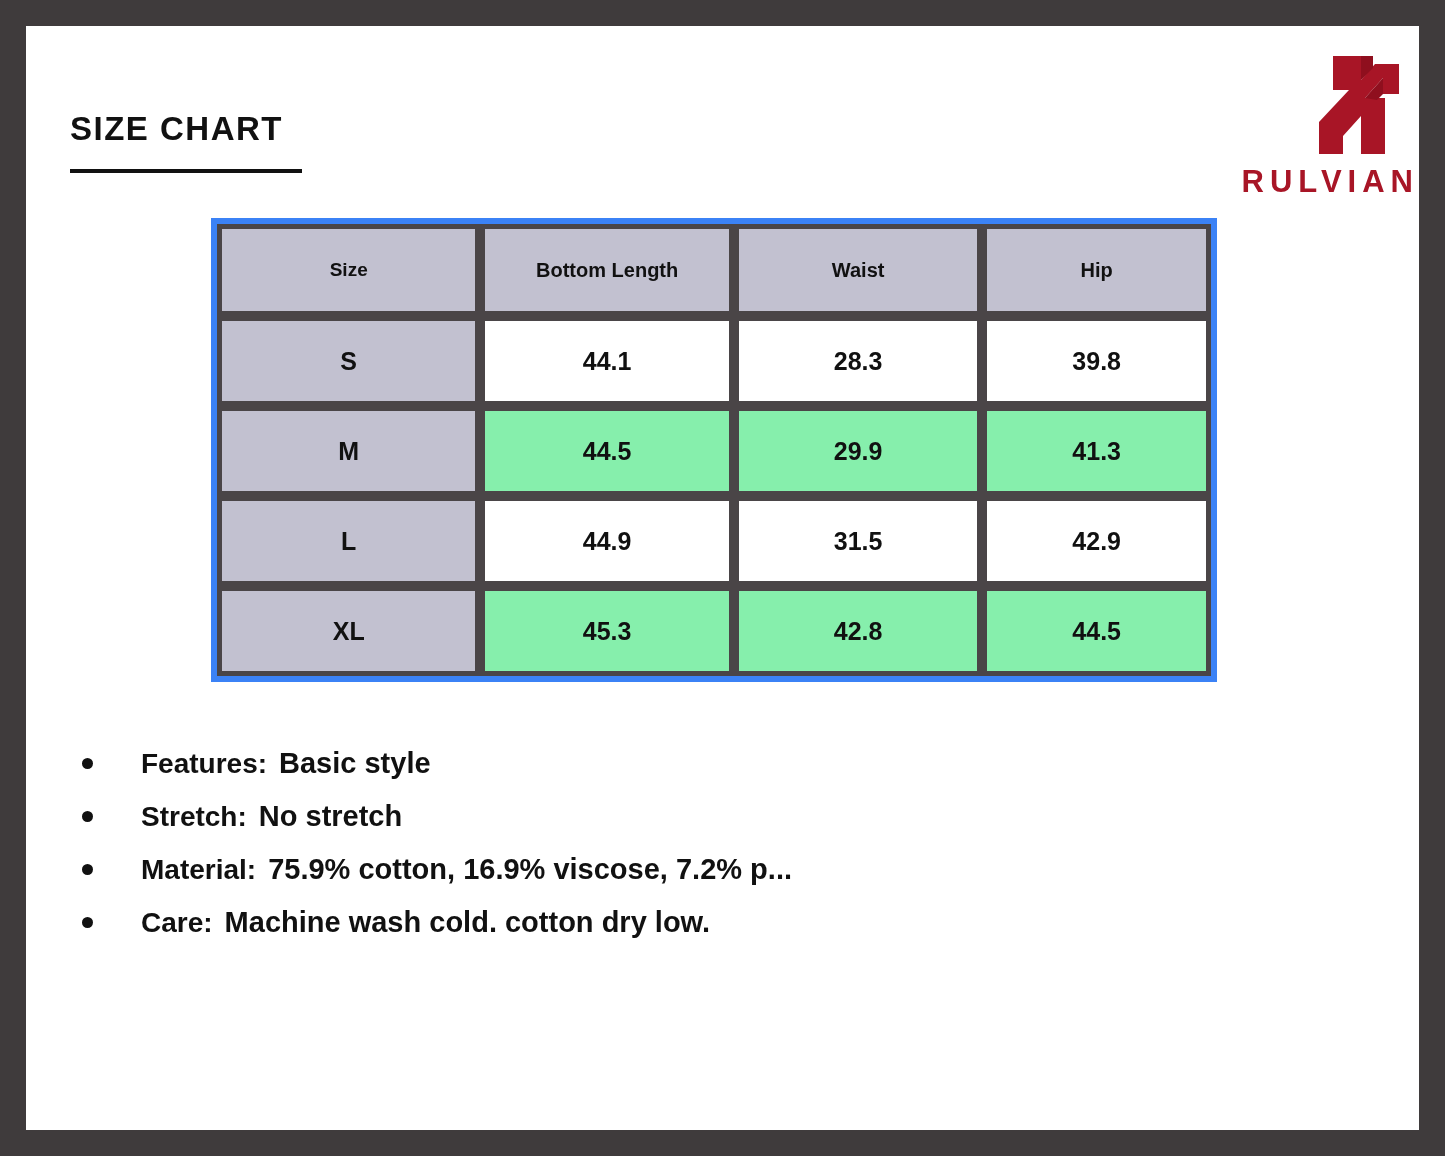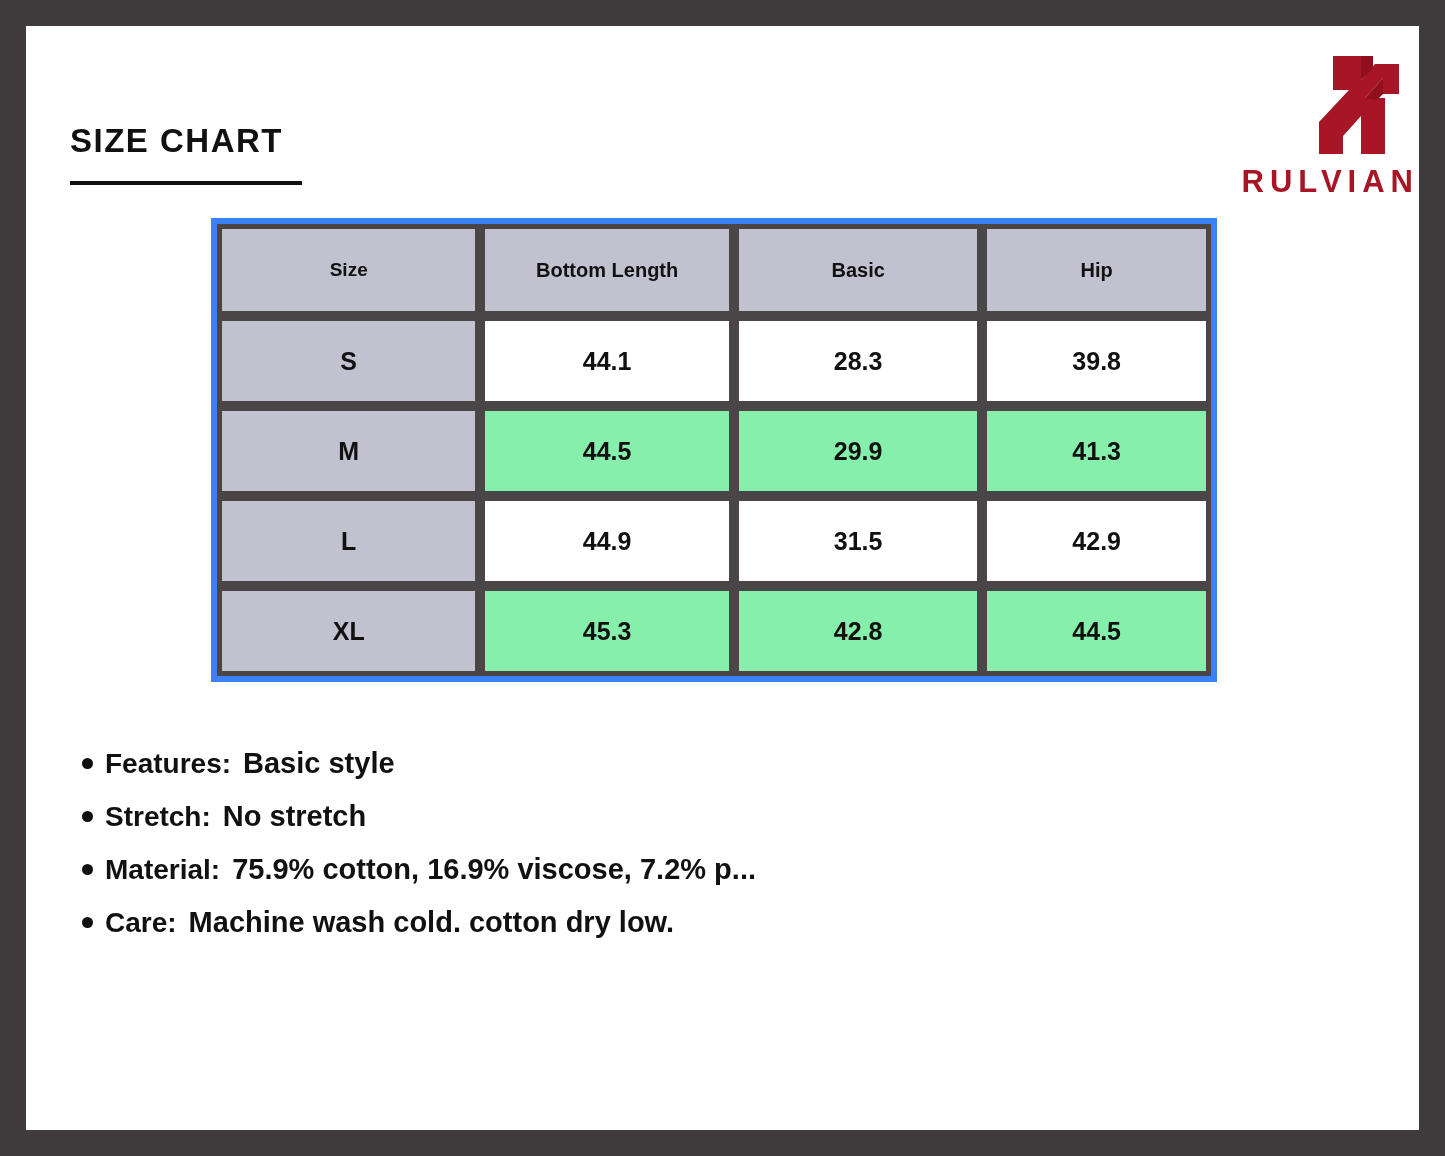--- a/index.html
+++ b/index.html
@@ -34,21 +34,21 @@
 
   
   .header {
     position: relative;
     height: 185px;
   }
 
   .title-block {
     position: absolute;
     left: 44px;
-    top: 98px;
+    top: 86px;
   }
 
   .title {
     font-size: 33px;
     font-weight: bold;
     letter-spacing: 1.5px;
     color: #111111;
     margin: 0;
     line-height: 1;
   }
@@ -165,20 +165,21 @@
     flex: none;
     position: relative;
     top: -4px;
   }
 
   .info-label {
     font-size: 28px;
     font-weight: bold;
     color: #111111;
     white-space: nowrap;
+    margin-left: 36px;
   }
 
   .info-value {
     font-size: 29px;
     font-weight: bold;
     color: #111111;
     margin-left: 12px;
   }
 </style>
 </head>
@@ -212,21 +213,21 @@
         <colgroup>
           <col class="c1">
             <col class="c2">
             <col class="c3">
             <col class="c4">
         </colgroup>
         <thead>
           <tr>
             <th class="col-size">Size</th>
             <th>Bottom Length</th>
-            <th>Basic</th>
+            <th>Waist</th>
             <th>Hip</th>
           </tr>
         </thead>
         <tbody>
           <tr class="row-odd">
             <td class="size-cell">S</td>
             <td class="val">44.1</td>
             <td class="val">28.3</td>
             <td class="val">39.8</td>
           </tr>

